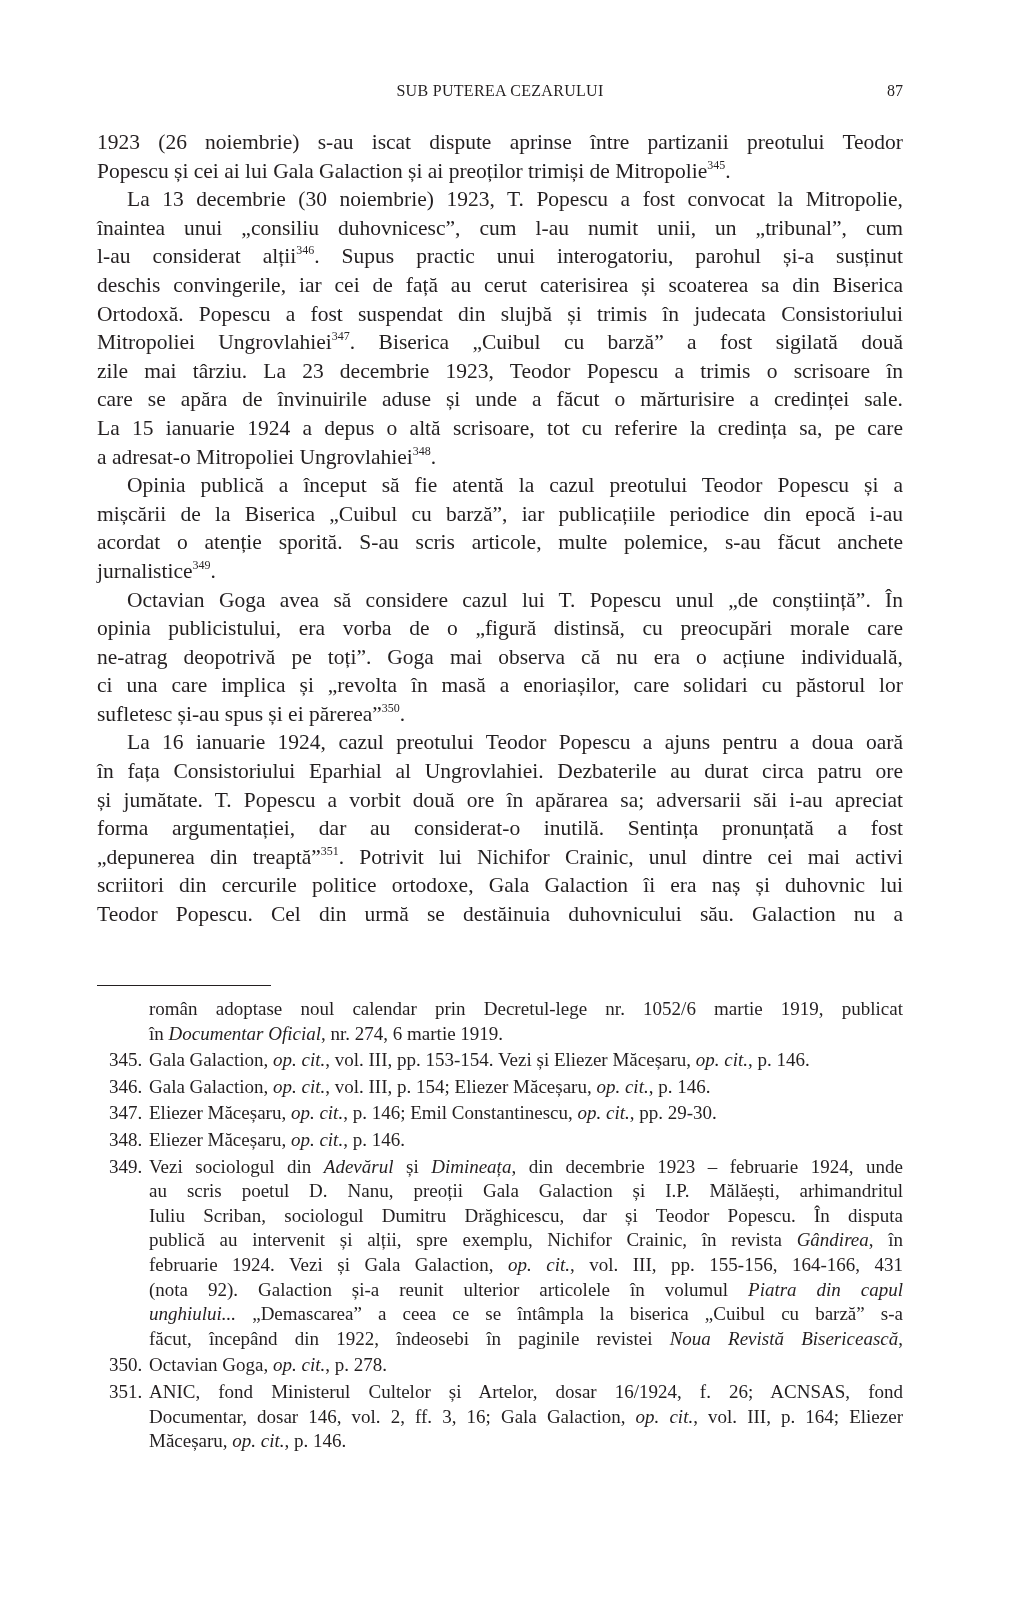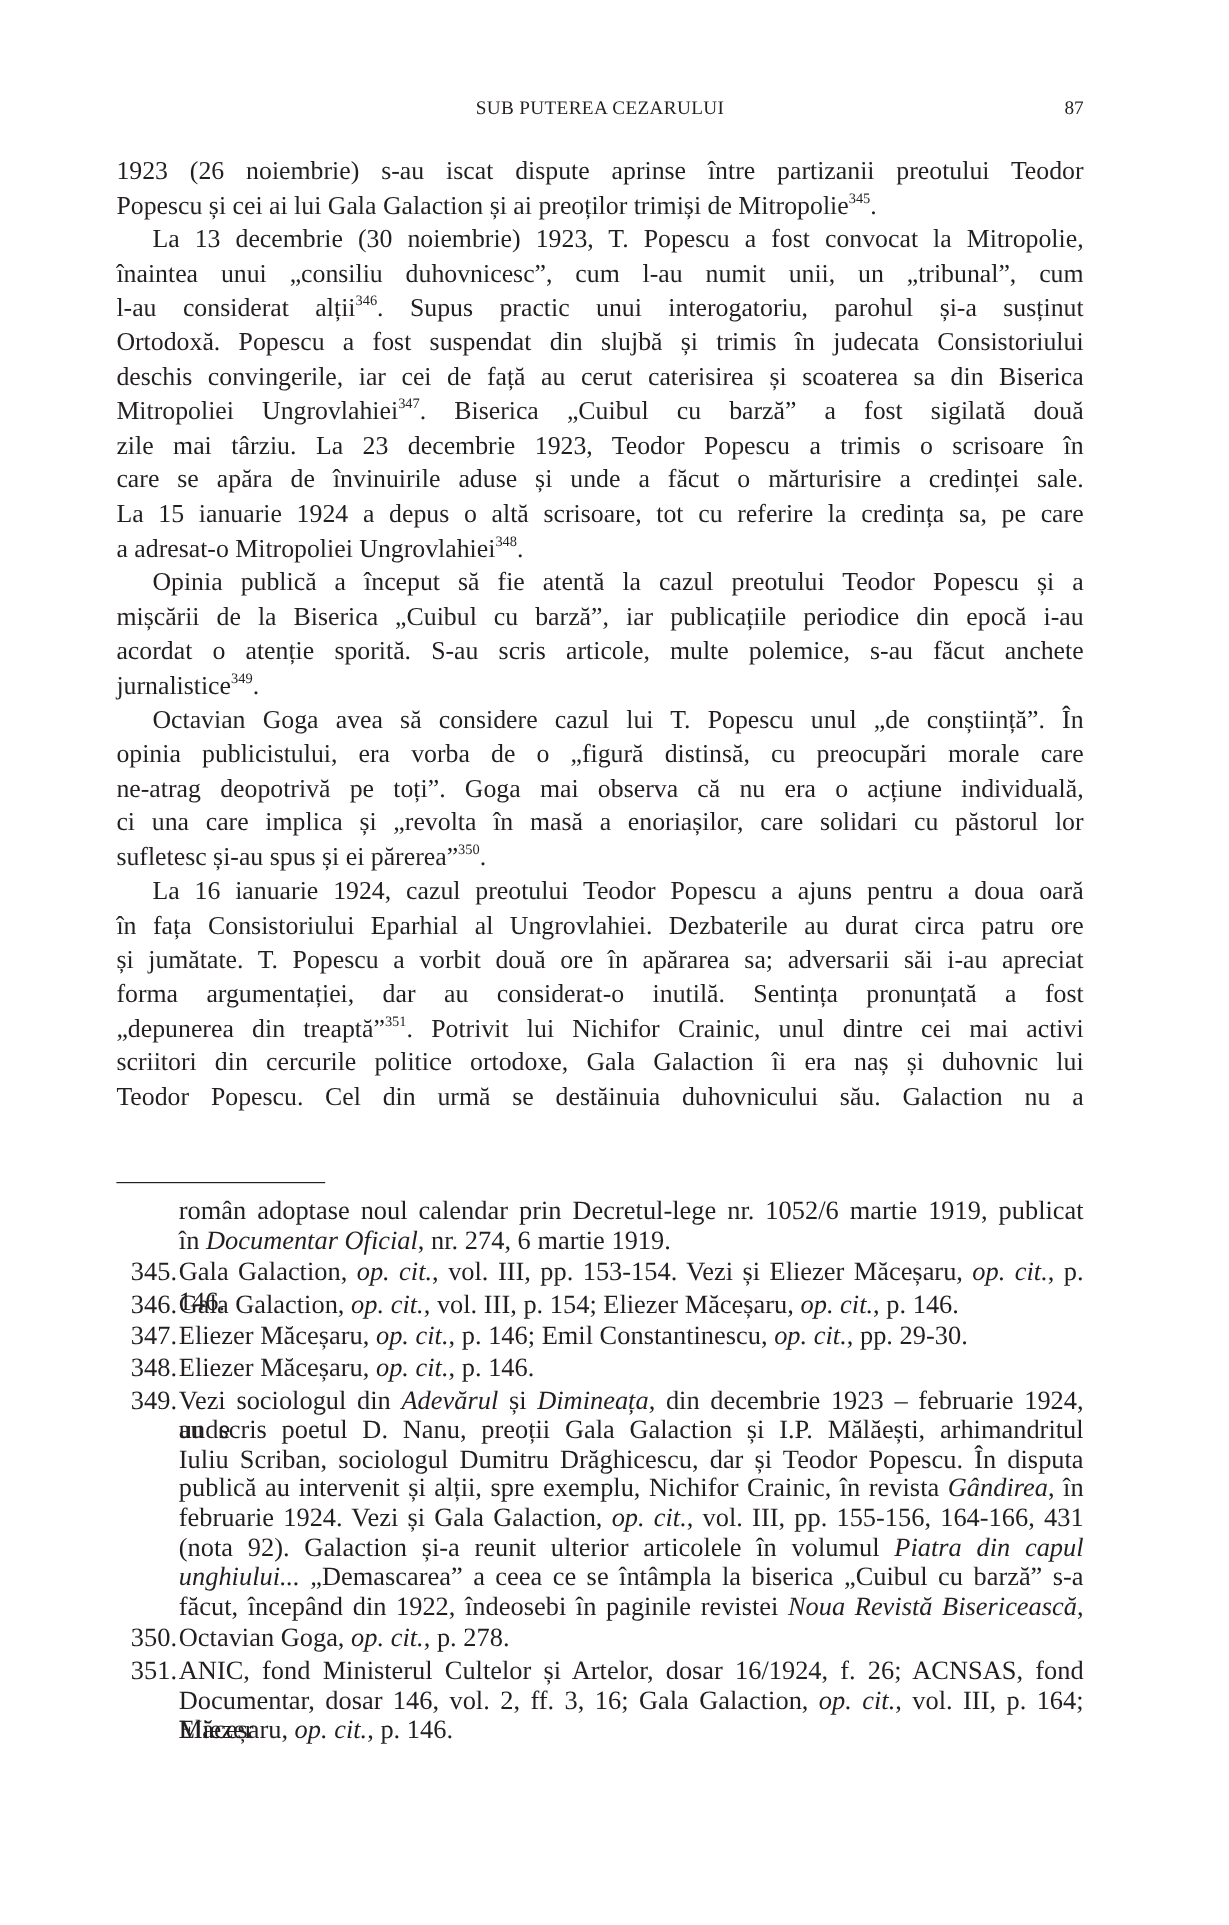--- a/index.html
+++ b/index.html
@@ -12,43 +12,43 @@
   .body-text { position: absolute; top: 128px; left: 97px; width: 806px; }
   .line { display: block; font-size: 21.5px; line-height: 28.6px; height: 28.6px;
           text-align: justify; text-align-last: justify; white-space: nowrap; overflow: visible; }
   .line.last { text-align-last: left; }
   .line.indent { padding-left: 30px; }
   .line .j { display: inline-block; width: 100%; text-align: justify; text-align-last: justify; white-space: normal; }
   .line.last .j { text-align-last: left; }
   sup { font-size: 12px; line-height: 0; vertical-align: 9px; }
   .rule { position: absolute; top: 985px; left: 97px; width: 174px; height: 1px; background: #231f20; }
   .footnotes { position: absolute; top: 997px; left: 97px; width: 806px; }
-  .fn-line { display: block; font-size: 22px; line-height: 24.6px; height: 24.6px; position: relative; }
+  .fn-line { display: block; font-size: 19px; line-height: 24.6px; height: 24.6px; position: relative; }
   .fn-num { position: absolute; left: 12px; top: 0; text-align: right; }
   .fn-text { display: block; margin-left: 52px; text-align: justify; text-align-last: justify; white-space: normal; }
   .fn-line.last .fn-text { text-align-last: left; }
   .fn-gap { height: 2px; }
   i { font-style: italic; }
 </style>
 </head>
 <body>
 
 <div class="header">
   <span class="running-title">SUB PUTEREA CEZARULUI</span>
   <span class="page-num">87</span>
 </div>
 
 <div class="body-text" id="body-text">
     <div class="line"><span class="j"><span>1923 (26 noiembrie) s-au iscat dispute aprinse între partizanii preotului Teodor</span></span></div>
     <div class="line last"><span class="j"><span>Popescu și cei ai lui Gala Galaction și ai preoților trimiși de Mitropolie</span><sup>345</sup><span>.</span></span></div>
     <div class="line indent"><span class="j"><span>La 13 decembrie (30 noiembrie) 1923, T. Popescu a fost convocat la Mitropolie,</span></span></div>
     <div class="line"><span class="j"><span>înaintea unui „consiliu duhovnicesc”, cum l-au numit unii, un „tribunal”, cum</span></span></div>
     <div class="line"><span class="j"><span>l-au considerat alții</span><sup>346</sup><span>. Supus practic unui interogatoriu, parohul și-a susținut</span></span></div>
+    <div class="line"><span class="j"><span>deschis convingerile, iar cei de față au cerut caterisirea și scoaterea sa din Biserica</span></span></div>
     <div class="line"><span class="j"><span>Ortodoxă. Popescu a fost suspendat din slujbă și trimis în judecata Consistoriului</span></span></div>
-    <div class="line"><span class="j"><span>deschis convingerile, iar cei de față au cerut caterisirea și scoaterea sa din Biserica</span></span></div>
     <div class="line"><span class="j"><span>Mitropoliei Ungrovlahiei</span><sup>347</sup><span>. Biserica „Cuibul cu barză” a fost sigilată două</span></span></div>
     <div class="line"><span class="j"><span>zile mai târziu. La 23 decembrie 1923, Teodor Popescu a trimis o scrisoare în</span></span></div>
     <div class="line"><span class="j"><span>care se apăra de învinuirile aduse și unde a făcut o mărturisire a credinței sale.</span></span></div>
     <div class="line"><span class="j"><span>La 15 ianuarie 1924 a depus o altă scrisoare, tot cu referire la credința sa, pe care</span></span></div>
     <div class="line last"><span class="j"><span>a adresat-o Mitropoliei Ungrovlahiei</span><sup>348</sup><span>.</span></span></div>
     <div class="line indent"><span class="j"><span>Opinia publică a început să fie atentă la cazul preotului Teodor Popescu și a</span></span></div>
     <div class="line"><span class="j"><span>mișcării de la Biserica „Cuibul cu barză”, iar publicațiile periodice din epocă i-au</span></span></div>
     <div class="line"><span class="j"><span>acordat o atenție sporită. S-au scris articole, multe polemice, s-au făcut anchete</span></span></div>
     <div class="line last"><span class="j"><span>jurnalistice</span><sup>349</sup><span>.</span></span></div>
     <div class="line indent"><span class="j"><span>Octavian Goga avea să considere cazul lui T. Popescu unul „de conștiință”. În</span></span></div>

